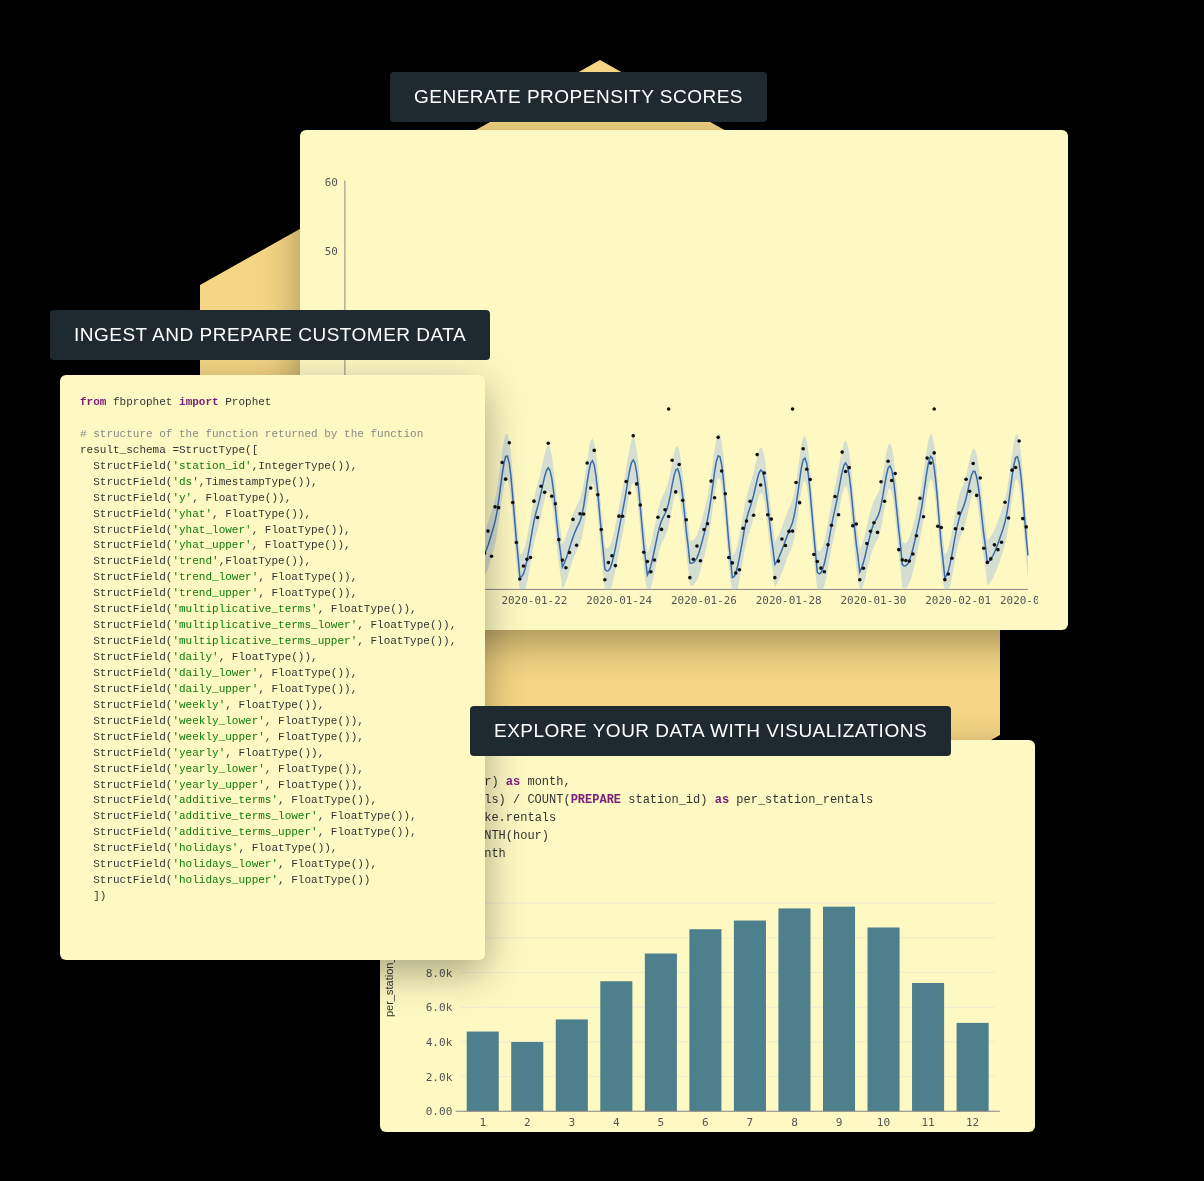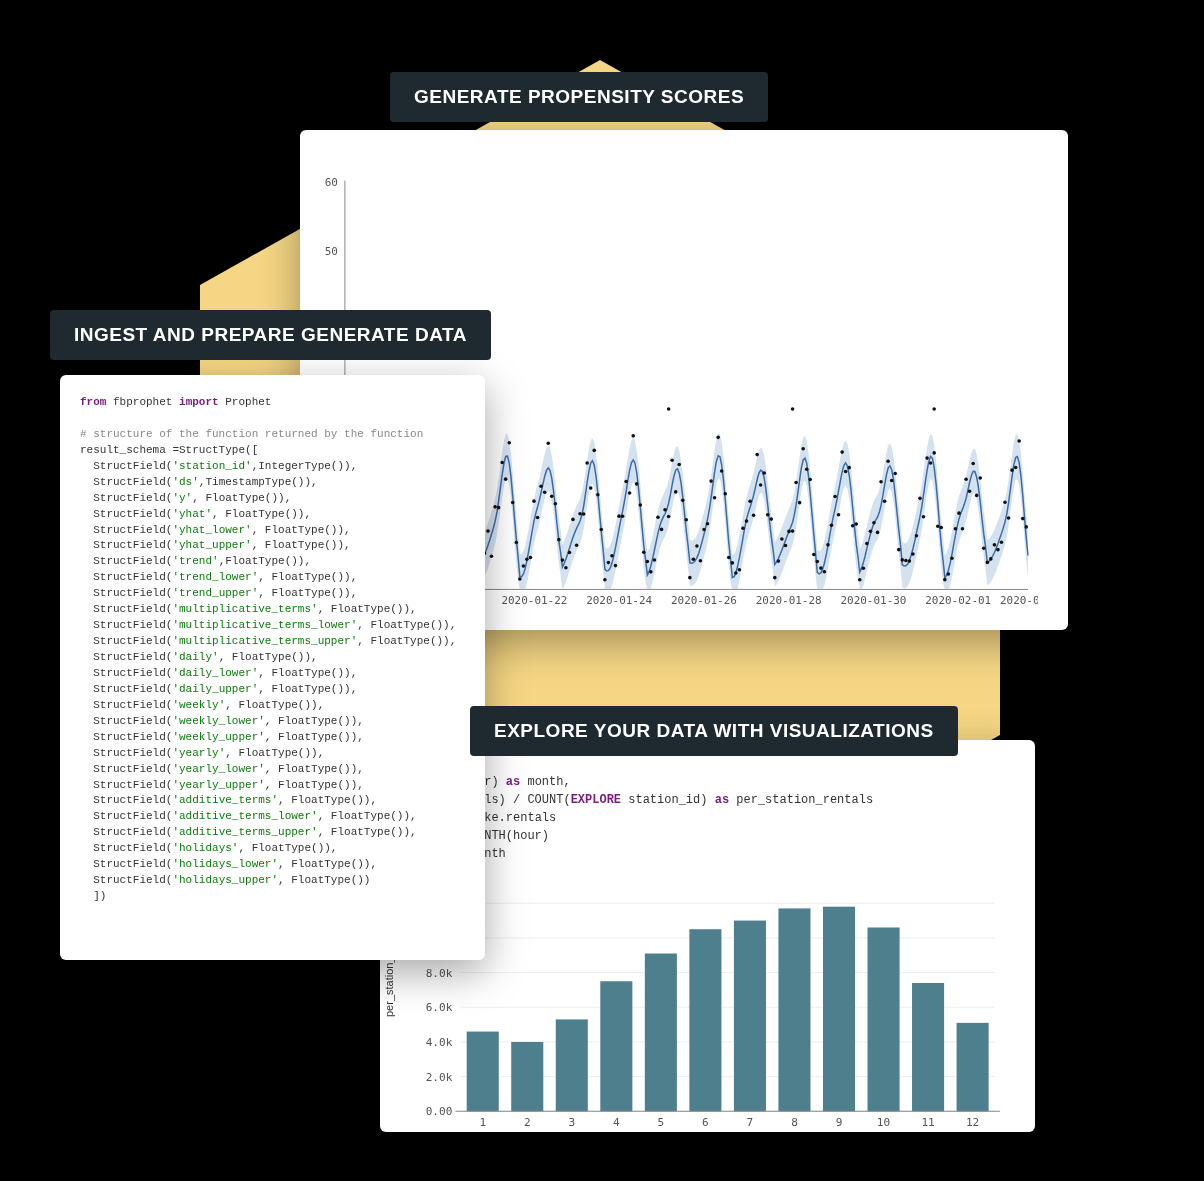--- a/index.html
+++ b/index.html
@@ -19,33 +19,33 @@
     height: 900px;
     background: #f5d684;
     clip-path: polygon(50% 0%, 100% 25%, 100% 75%, 50% 100%, 0% 75%, 0% 25%);
   }
   .label-tag {
     position: absolute;
     background: #1e2a30;
     color: #fff;
     padding: 14px 24px;
     font-size: 19px;
-    font-weight: 700;
+    font-weight: 400;
     letter-spacing: 0.5px;
     border-radius: 4px;
     z-index: 50;
     white-space: nowrap;
   }
   .label-top { left: 390px; top: 72px; }
   .label-mid { left: 50px; top: 310px; }
   .label-bot { left: 470px; top: 706px; }
 
   .card {
     position: absolute;
-    background: #ffffff;
+    background: #fef9c3;
     border-radius: 6px;
     box-shadow: 0 12px 40px rgba(0,0,0,0.35);
     z-index: 20;
   }
 
   
   .card-line {
     left: 300px;
     top: 130px;
     width: 768px;
@@ -107,21 +107,21 @@
     font-size: 11px;
     color: #333;
   }
 </style>
 </head>
 <body>
 
 <div class="hexagon"></div>
 
 <div class="label-tag label-top">GENERATE PROPENSITY SCORES</div>
-<div class="label-tag label-mid">INGEST AND PREPARE GENERATE DATA</div>
+<div class="label-tag label-mid">INGEST AND PREPARE CUSTOMER DATA</div>
 <div class="label-tag label-bot">EXPLORE YOUR DATA WITH VISUALIZATIONS</div>
 
 <div class="card card-line">
   <div class="linechart-wrap">
     <svg class="linechart-svg" viewBox="0 0 730 460">
 
       <g class="grid">
         <line x1="40" x2="720" y1="440" y2="440"></line>
       </g>
       <text class="axis-text" x="28" y="35" text-anchor="end">60</text>
@@ -382,21 +382,21 @@
   StructField(<span class="str">'holidays'</span>, FloatType()),
   StructField(<span class="str">'holidays_lower'</span>, FloatType()),
   StructField(<span class="str">'holidays_upper'</span>, FloatType())
   ])
 </div>
 </div>
 
 <div class="card card-viz">
   <div class="sql-block" id="sql-container"><span class="kw">SELECT</span>
   MONTH(hour) <span class="kw">as</span> month,
-  SUM(rentals) / COUNT(<span class="kw">EXPLORE</span> station_id) <span class="kw">as</span> per_station_rentals
+  SUM(rentals) / COUNT(<span class="kw">PREPARE</span> station_id) <span class="kw">as</span> per_station_rentals
 <span class="kw">FROM</span> citibike.rentals
 <span class="kw">GROUP BY</span> MONTH(hour)
 <span class="kw">ORDER BY</span> month
 </div>
   <div class="barchart-wrap">
     <div class="bar-ylabel">per_station_rentals</div>
     <svg class="bar-svg" viewBox="0 0 600 260">
       <g id="bar-yticks">
           <text x="47" y="234" text-anchor="end" class="axis-text">0.00</text>
           <text x="47" y="199.6" text-anchor="end" class="axis-text">2.0k</text>

